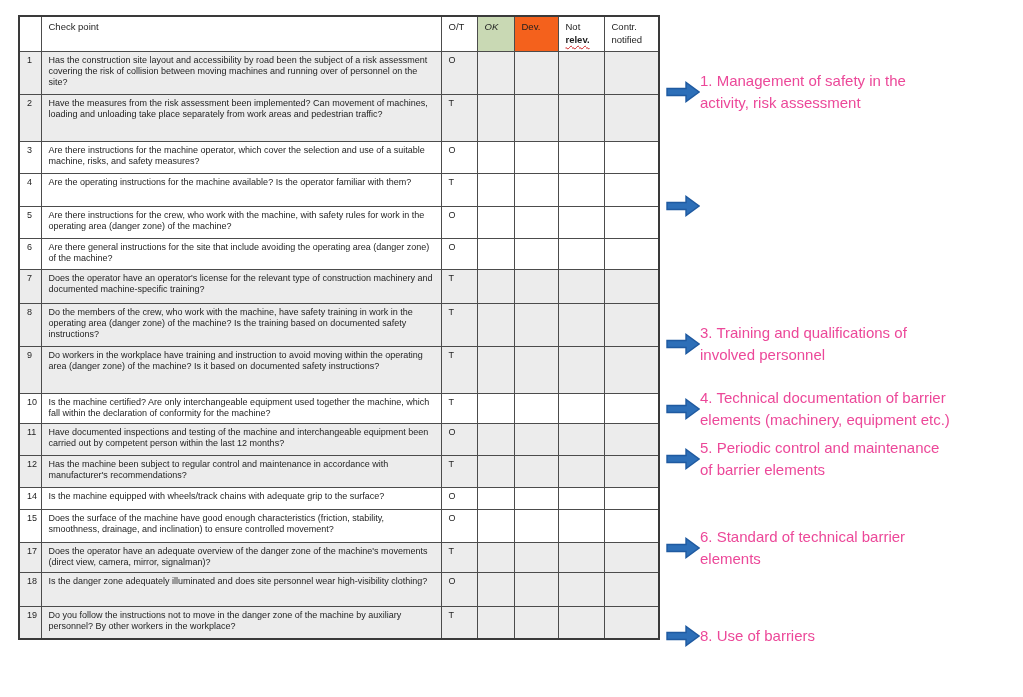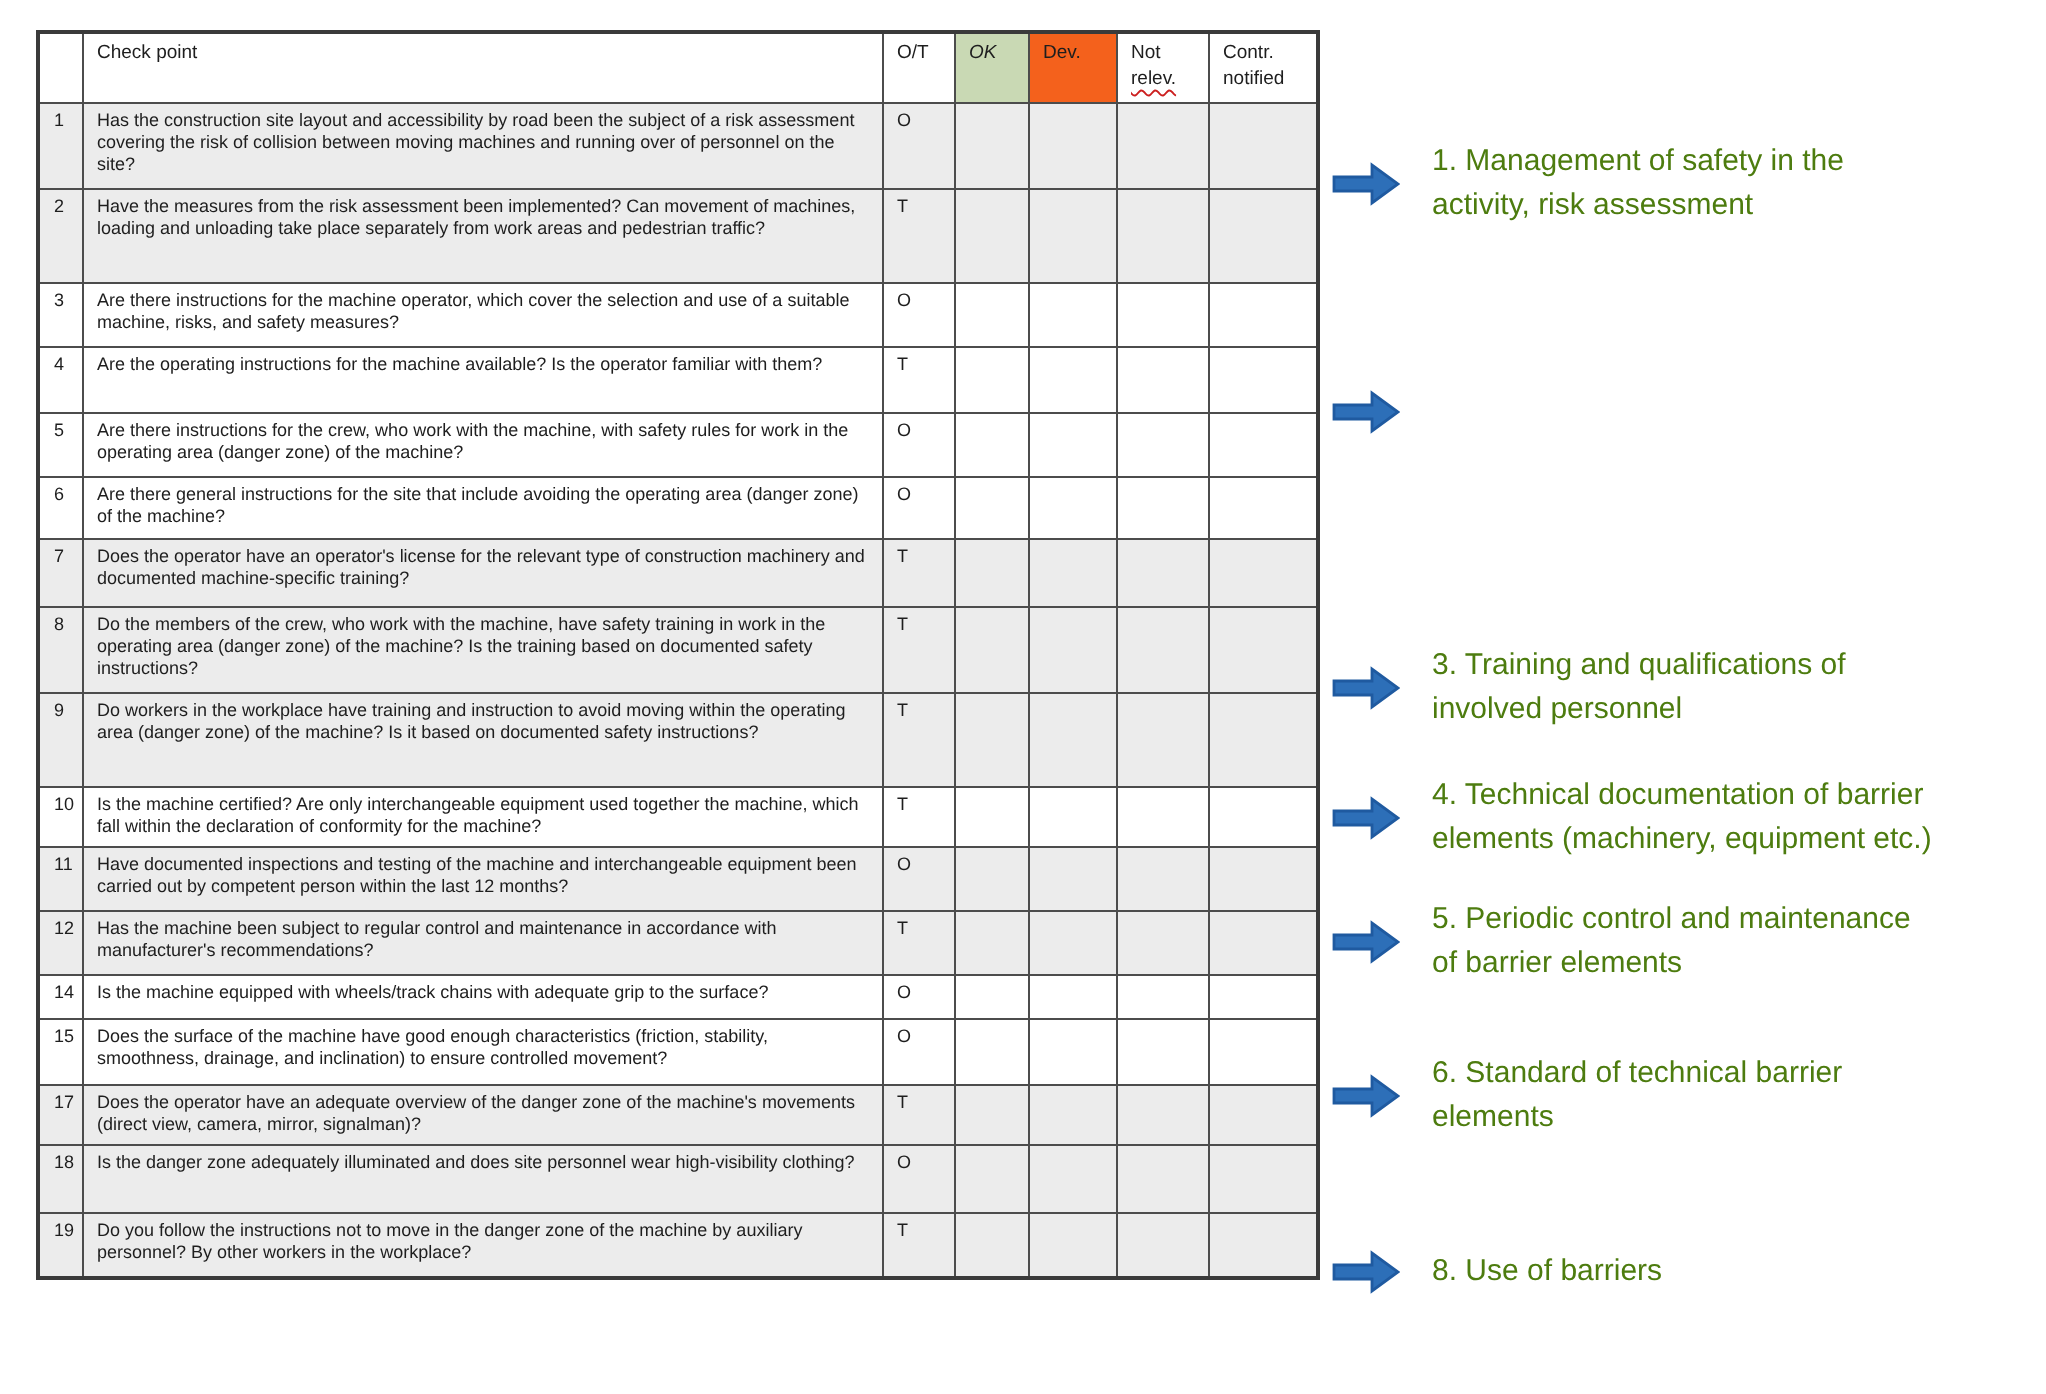--- a/index.html
+++ b/index.html
@@ -16,26 +16,26 @@
   td.num{padding-left:6px;}
   td.ot{padding-left:6px;}
   tr.g td{background:#ececec;}
   tr.w td{background:#ffffff;}
 
   
   tr.hd td{background:#ffffff;font-size:9.5px;line-height:13px;vertical-align:top;}
   td.hd-ok{background:#c9d9b4 !important;font-style:italic;}
   td.hd-dev{background:#f4611c !important;}
   .hline{display:block;}
-  .wavy{text-decoration:underline wavy #cc1f1f;text-decoration-thickness:1px;text-underline-offset:2px;}
+  .wavy{text-decoration:underline wavy #cc1f1f;text-decoration-thickness:1px;text-underline-offset:2px;font-weight:bold;}
 
   
   .ann{position:absolute;left:666px;display:flex;align-items:center;}
-  .ann .lbl{margin-left:16px;width:296px;font-size:15px;line-height:22px;
-    color:#4d7c0f;white-space:pre-line;}
+  .ann .lbl{width:296px;font-size:15px;line-height:22px;
+    color:#ec4899;white-space:pre-line;}
   .arrow-svg{flex:0 0 auto;display:block;}
 </style>
 </head>
 <body>
 
 <div class="sheet">
 
   <table class="checklist">
     <colgroup>
       <col style="width:22px">
@@ -238,21 +238,21 @@
     <div class="lbl">3. Training and qualifications of
 involved personnel</div>
   </div>
   <div class="ann" style="top:387px">
     <svg class="arrow-svg" width="34" height="22" viewBox="0 0 34 22">
         <path d="M1 7.5 H20 V1.5 L33 11 L20 20.5 V14.5 H1 Z" fill="#2d6fb8" stroke="#1f5aa0" stroke-width="1.4"></path>
       </svg>
     <div class="lbl">4. Technical documentation of barrier
 elements (machinery, equipment etc.)</div>
   </div>
-  <div class="ann" style="top:449px">
+  <div class="ann" style="top:437px">
     <svg class="arrow-svg" width="34" height="22" viewBox="0 0 34 22">
         <path d="M1 7.5 H20 V1.5 L33 11 L20 20.5 V14.5 H1 Z" fill="#2d6fb8" stroke="#1f5aa0" stroke-width="1.4"></path>
       </svg>
     <div class="lbl">5. Periodic control and maintenance
 of barrier elements</div>
   </div>
   <div class="ann" style="top:526px">
     <svg class="arrow-svg" width="34" height="22" viewBox="0 0 34 22">
         <path d="M1 7.5 H20 V1.5 L33 11 L20 20.5 V14.5 H1 Z" fill="#2d6fb8" stroke="#1f5aa0" stroke-width="1.4"></path>
       </svg>

